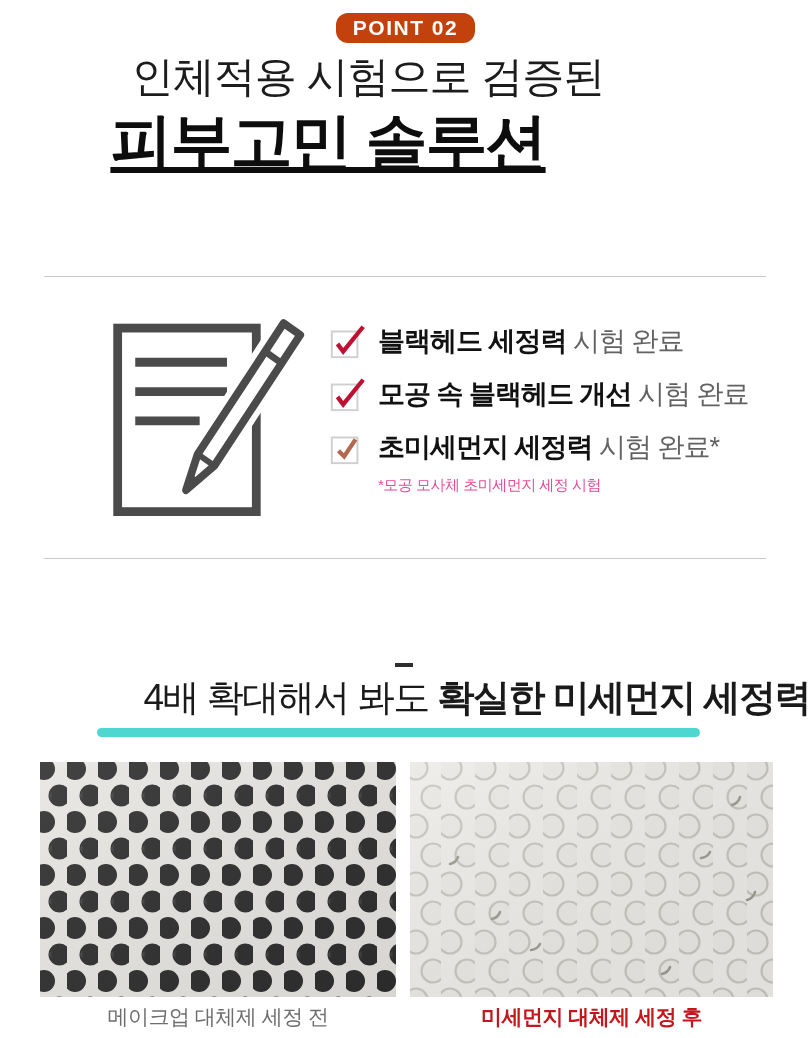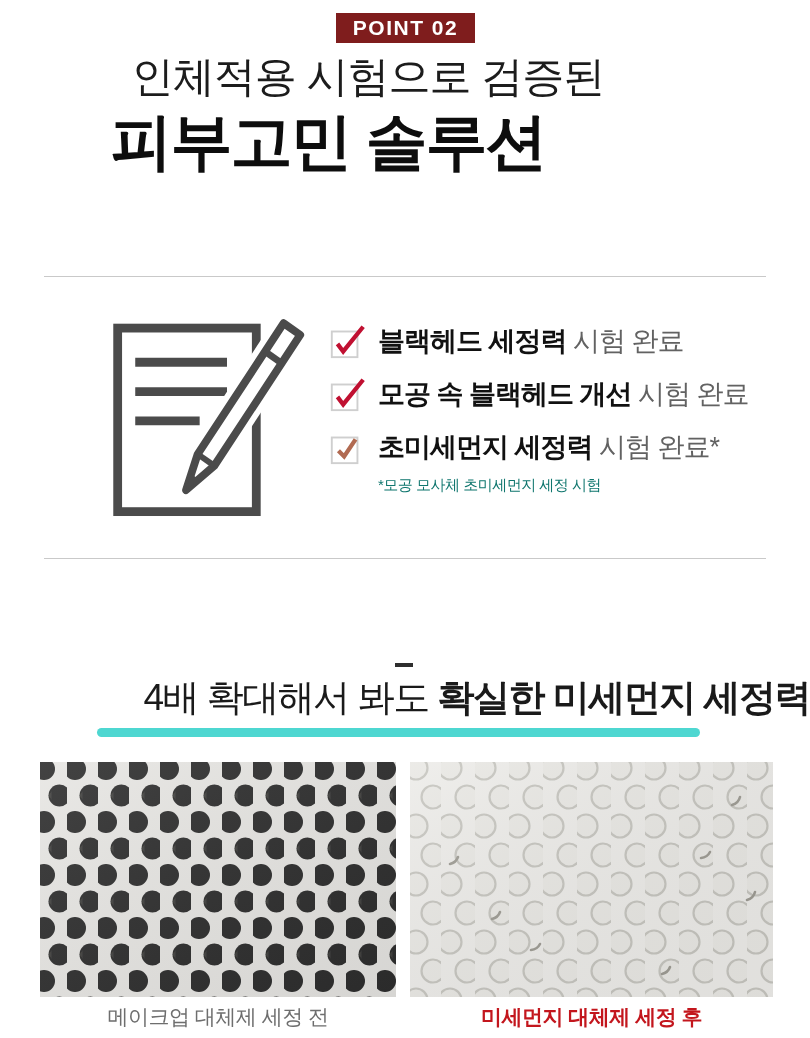--- a/index.html
+++ b/index.html
@@ -7,35 +7,35 @@
   body { font-family:"Liberation Sans","DejaVu Sans",sans-serif; }
   .canvas { position:relative; width:810px; height:1038px; margin:0 auto; background:#fff; overflow:hidden; }
 
   .badge { position:absolute; left:336px; top:13px; width:139px; height:30px;
            display:flex; align-items:center; justify-content:center;
            color:#fff; font-weight:700; font-size:21px; letter-spacing:1.5px; }
 
   .subtitle { position:absolute; left:0; top:52px; width:736px; text-align:center;
               font-size:42px; line-height:50px; font-weight:500; color:#1c1c1c; letter-spacing:-1px; }
   .title { position:absolute; left:0; top:102px; width:656px; text-align:center;
-           font-size:62px; line-height:80px; font-weight:800; color:#0d0d0d; letter-spacing:-2px; }
+           font-size:62px; line-height:80px; font-weight:800; color:#0d0d0d; letter-spacing:-2px;text-decoration:underline; }
 
   .divider { position:absolute; left:44px; width:722px; height:1px; background:#c9c9c9; }
   .divider.d1 { top:276px; }
   .divider.d2 { top:558px; }
 
   .doc-icon { position:absolute; left:104px; top:300px; width:205px; height:228px; }
 
   .checklist { position:absolute; left:328px; top:314px; width:440px; }
   .check-row { display:flex; align-items:center; height:53px; }
   .check-box { width:38px; height:38px; flex:0 0 38px; margin-right:12px; }
   .check-text { font-size:27px; letter-spacing:-1px; white-space:nowrap; }
   .check-text b { font-weight:800; color:#111; }
   .check-text span.rest { font-weight:400; color:#626262; }
-  .check-note { margin-top:3px; padding-left:50px; font-size:15px; color:#0f766e; letter-spacing:-0.5px; }
+  .check-note { margin-top:3px; padding-left:50px; font-size:15px; color:#ec4899; letter-spacing:-0.5px; }
 
   .dash-mark { position:absolute; left:395px; top:663px; width:18px; height:4px; background:#2e2e2e; }
 
   .compare-heading { position:absolute; left:0; top:676px; width:810px; text-align:right; z-index:2;
                      font-size:37px; line-height:44px; color:#1a1a1a; letter-spacing:-1.5px; }
   .compare-heading .light { font-weight:300; }
   .compare-heading .strong { font-weight:800; }
   .underline-bar { position:absolute; left:97px; top:728px; width:603px; height:9px; border-radius:5px; z-index:1; }
 
   .micro-img { position:absolute; top:762px; height:235px; overflow:hidden; }
@@ -44,21 +44,21 @@
 
   .caption { position:absolute; top:1003px; font-size:21px; letter-spacing:-0.5px; text-align:center; }
   .caption.before { left:40px; width:356px; color:#6e6e6e; font-weight:400; }
   .caption.after { left:410px; width:363px; font-weight:700; }
 </style>
 </head>
 <body>
 
 <div class="canvas">
 
-  <div class="badge" style="background: #7f1d1d;">POINT 02</div>
+  <div class="badge" style="background: #c2410c; border-radius: 12px;">POINT 02</div>
 
   <div class="subtitle">인체적용 시험으로 검증된</div>
   <div class="title">피부고민 솔루션</div>
 
   <div class="divider d1"></div>
 
   <svg class="doc-icon" viewBox="0 0 210 230">
 
     <rect x="14" y="27" width="142" height="188" fill="none" stroke="#4b4b4b" stroke-width="9"></rect>
     <line x1="32" y1="62" x2="126" y2="62" stroke="#4b4b4b" stroke-width="9"></line>

